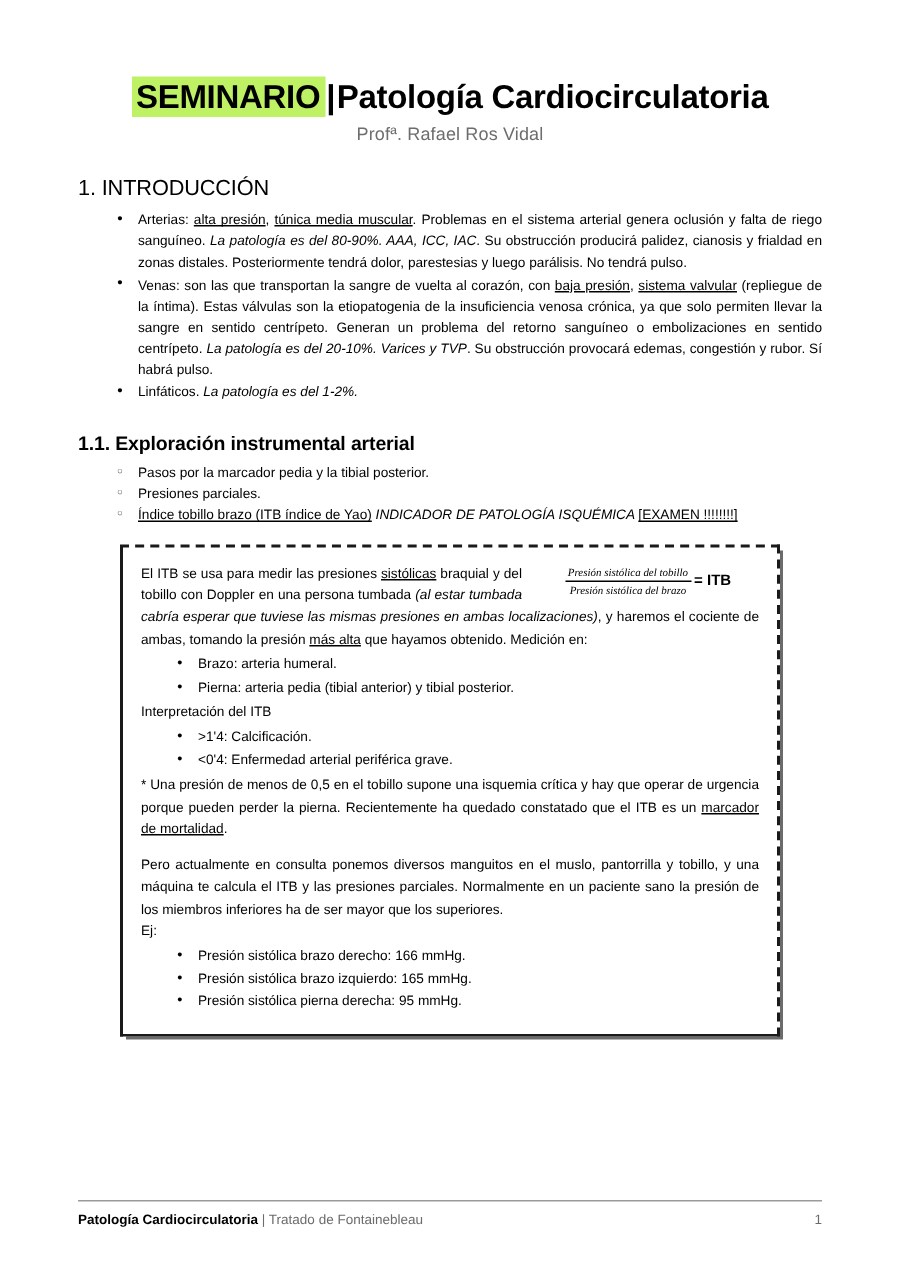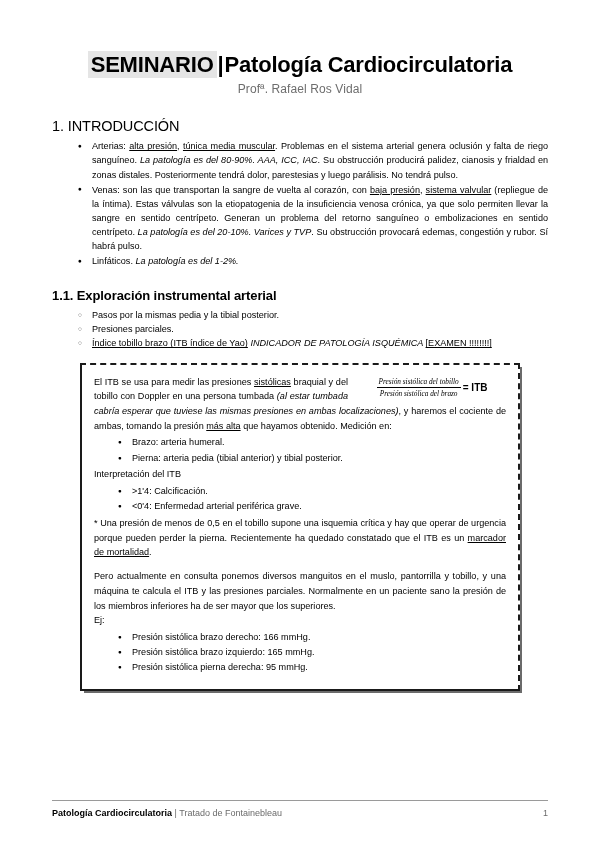--- a/index.html
+++ b/index.html
@@ -22,21 +22,21 @@
   
   .title-block { text-align: center; margin: 6px 0 0 0; }
   .doc-title {
     font-size: 22px;
     font-weight: bold;
     letter-spacing: -0.2px;
     line-height: 1.2;
     white-space: nowrap;
   }
   .hl-seminario {
-    background: #e5e5e5;
+    background: #bef264;
     padding: 1px 3px 1px 3px;
     font-weight: bold;
   }
   .title-sep { font-weight: bold; padding: 0 1px; }
   .title-rest { font-weight: bold; }
   .doc-subtitle {
     font-size: 12px;
     color: #6d6d6d;
     margin-top: 4px;
     letter-spacing: 0.1px;
@@ -194,21 +194,21 @@
 
   <h2 class="sec">1. INTRODUCCIÓN</h2>
   <ul class="lvl1" id="intro-list">
       <li><span>Arterias: </span><u>alta presión</u><span>, </span><u>túnica media muscular</u><span>. Problemas en el sistema arterial genera oclusión y falta de riego sanguíneo. </span><i>La patología es del 80-90%. AAA, ICC, IAC</i><span>. Su obstrucción producirá palidez, cianosis y frialdad en zonas distales. Posteriormente tendrá dolor, parestesias y luego parálisis. No tendrá pulso.</span></li>
       <li><span>Venas: son las que transportan la sangre de vuelta al corazón, con </span><u>baja presión</u><span>, </span><u>sistema valvular</u><span> (repliegue de la íntima). Estas válvulas son la etiopatogenia de la insuficiencia venosa crónica, ya que solo permiten llevar la sangre en sentido centrípeto. Generan un problema del retorno sanguíneo o embolizaciones en sentido centrípeto. </span><i>La patología es del 20-10%. Varices y TVP</i><span>. Su obstrucción provocará edemas, congestión y rubor. Sí habrá pulso.</span></li>
       <li><span>Linfáticos. </span><i>La patología es del 1-2%.</i></li>
     </ul>
 
   <h3 class="subsec">1.1. Exploración instrumental arterial</h3>
   <ul class="lvl2" id="sub-list">
-      <li><span>Pasos por la mismas pedia y la tibial posterior.</span></li>
+      <li><span>Pasos por la marcador pedia y la tibial posterior.</span></li>
       <li><span>Presiones parciales.</span></li>
       <li><u>Índice tobillo brazo (ITB índice de Yao)</u><span> </span><i>INDICADOR DE PATOLOGÍA ISQUÉMICA </i><u>[EXAMEN !!!!!!!!]</u></li>
     </ul>
 
   <div class="box">
 
     <div class="formula-wrap">
       <span class="frac">
         <span class="num">Presión sistólica del tobillo</span>
         <span class="den">Presión sistólica del brazo</span>

